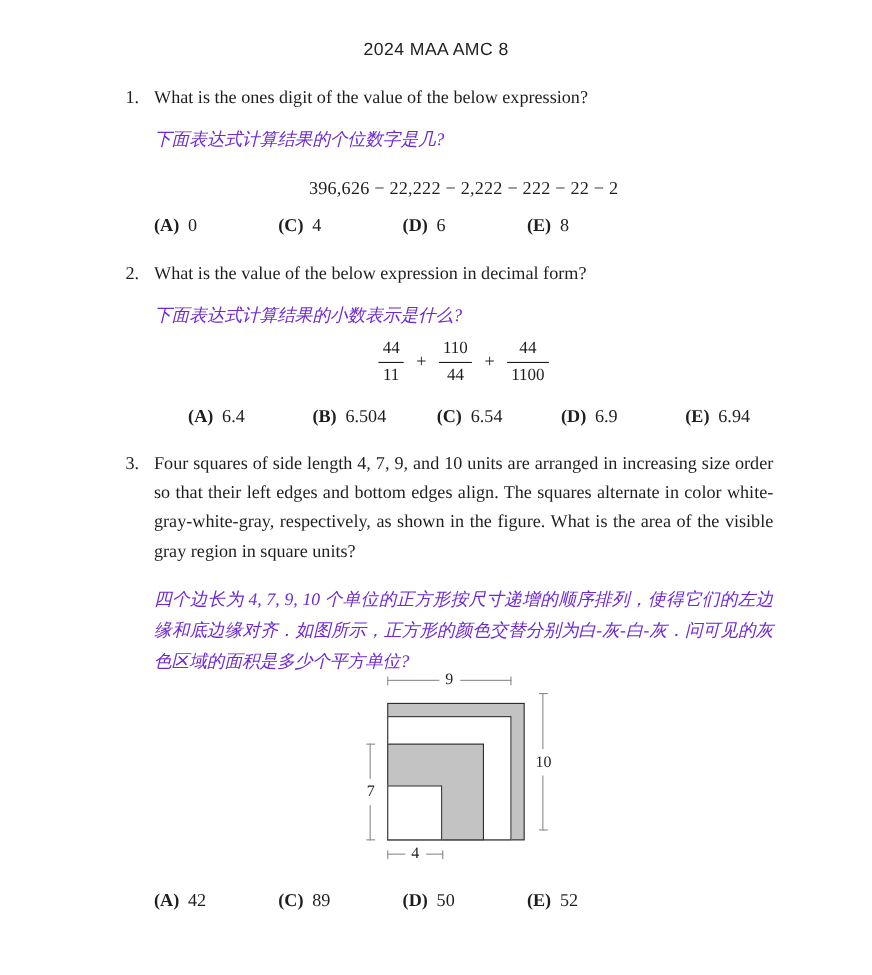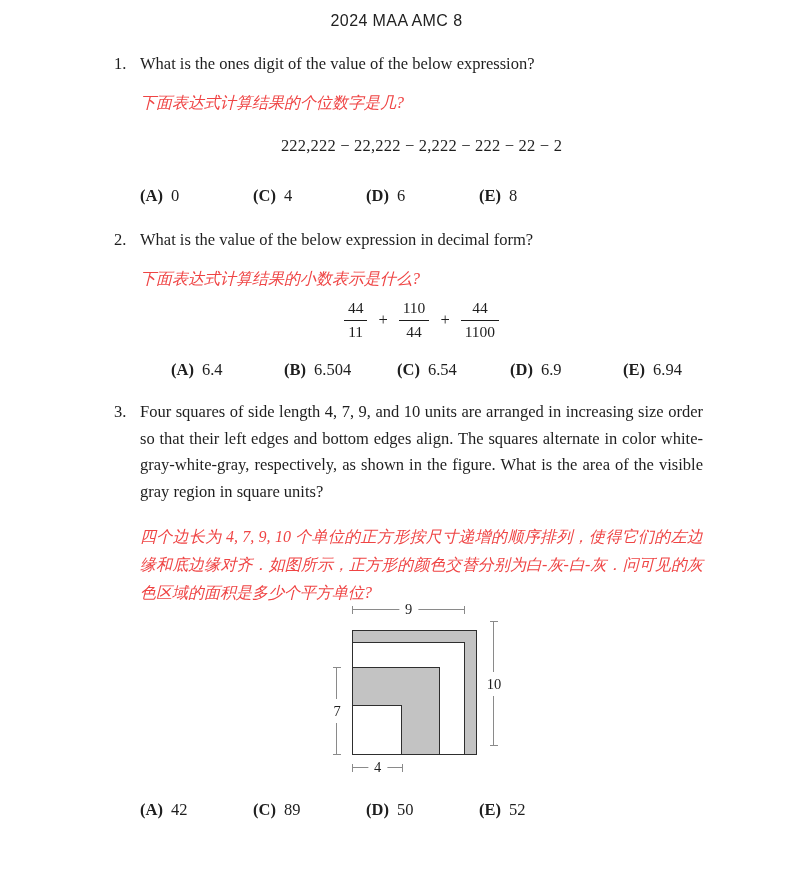--- a/index.html
+++ b/index.html
@@ -1,40 +1,40 @@
 <!DOCTYPE html>
 <html><head>
 <meta charset="utf-8">
 <style>
   html, body { margin:0; padding:0; background:#ffffff; }
   body { width:793px; min-height:886px; font-family:"Liberation Serif", serif; color:#1e1e1e; }
   .page { width:793px; min-height:886px; box-sizing:border-box; padding-bottom:40px; }
 
   .title {
-    padding-top:12px; text-align:center;
+    padding-top:37px; text-align:center;
     font-family:"Liberation Sans", sans-serif; font-size:16px; letter-spacing:0.4px; color:#222;
   }
 
   .question { padding-left:114px; padding-right:90px; }
   .q1 { margin-top:21px; }
   .q2 { margin-top:18px; }
   .q3 { margin-top:16px; }
 
   .qrow { display:flex; }
   .qnum { width:26px; flex:0 0 26px; font-size:16.5px; line-height:26px; }
   .qbody { flex:1 1 auto; min-width:0; }
 
   .en { margin:0; font-size:16.5px; line-height:26px; }
   .q3 .en { text-align:justify; line-height:26.5px; }
-  .zh { margin:12px 0 0 0; font-size:16px; line-height:28px; font-style:italic; color:#ef4444; }
+  .zh { margin:12px 0 0 0; font-size:16px; line-height:28px; font-style:italic; color:#6d28d9; }
   .q3 .zh { margin-top:18px; line-height:28px; text-align:justify; }
 
   .expr { margin-top:16px; text-align:center; font-size:16.5px; line-height:26px; letter-spacing:0.2px; }
 
-  .choices { display:flex; margin-top:24px; font-size:16.5px; line-height:26px; }
+  .choices { display:flex; margin-top:8px; font-size:16.5px; line-height:26px; }
   .choice { width:113px; flex:0 0 113px; white-space:nowrap; }
   .choice:last-child { width:auto; flex:0 0 auto; }
   .clabel { font-weight:700; margin-right:8px; }
 
   
   .fracline { margin-top:6px; text-align:center; height:46px; }
   .frac { display:inline-block; vertical-align:middle; text-align:center; font-size:15.5px; line-height:1.2; }
   .frac .num { display:block; padding:0 4px 2px 4px; border-bottom:1.4px solid #1c1c1c; }
   .frac .den { display:block; padding:2px 4px 0 4px; }
   .op { display:inline-block; vertical-align:middle; margin:0 7px; font-size:16.5px; }
@@ -72,21 +72,21 @@
 <div class="page">
 
   <div class="title">2024 MAA AMC 8</div>
 
   <section class="question q1">
     <div class="qrow">
       <span class="qnum">1.</span>
       <div class="qbody">
         <p class="en">What is the ones digit of the value of the below expression?</p>
         <p class="zh">下面表达式计算结果的个位数字是几?</p>
-        <div class="expr">222,222 − 22,222 − 2,222 − 222 − 22 − 2</div>
+        <div class="expr">396,626 − 22,222 − 2,222 − 222 − 22 − 2</div>
         <div class="choices">
           <span class="choice"><span class="clabel">(A)</span><span class="cvalue">0</span></span>
           <span class="choice"><span class="clabel">(C)</span><span class="cvalue">4</span></span>
           <span class="choice"><span class="clabel">(D)</span><span class="cvalue">6</span></span>
           <span class="choice"><span class="clabel">(E)</span><span class="cvalue">8</span></span>
         </div>
       </div>
     </div>
   </section>
 

